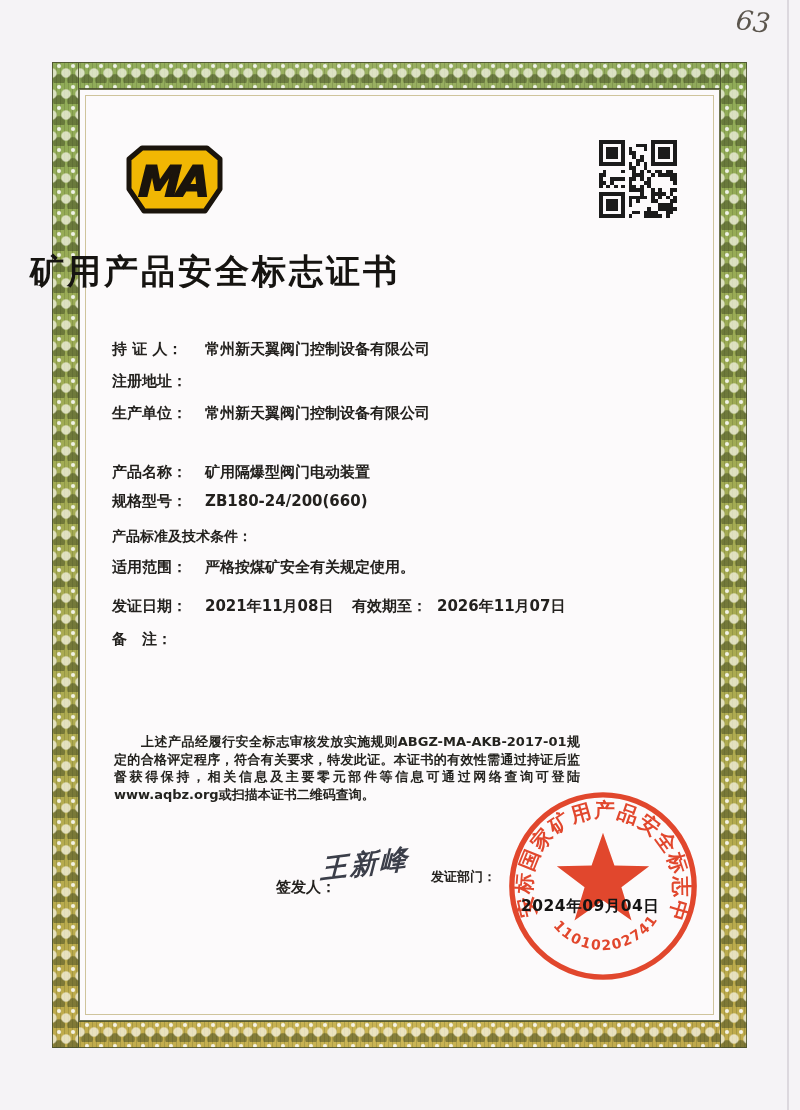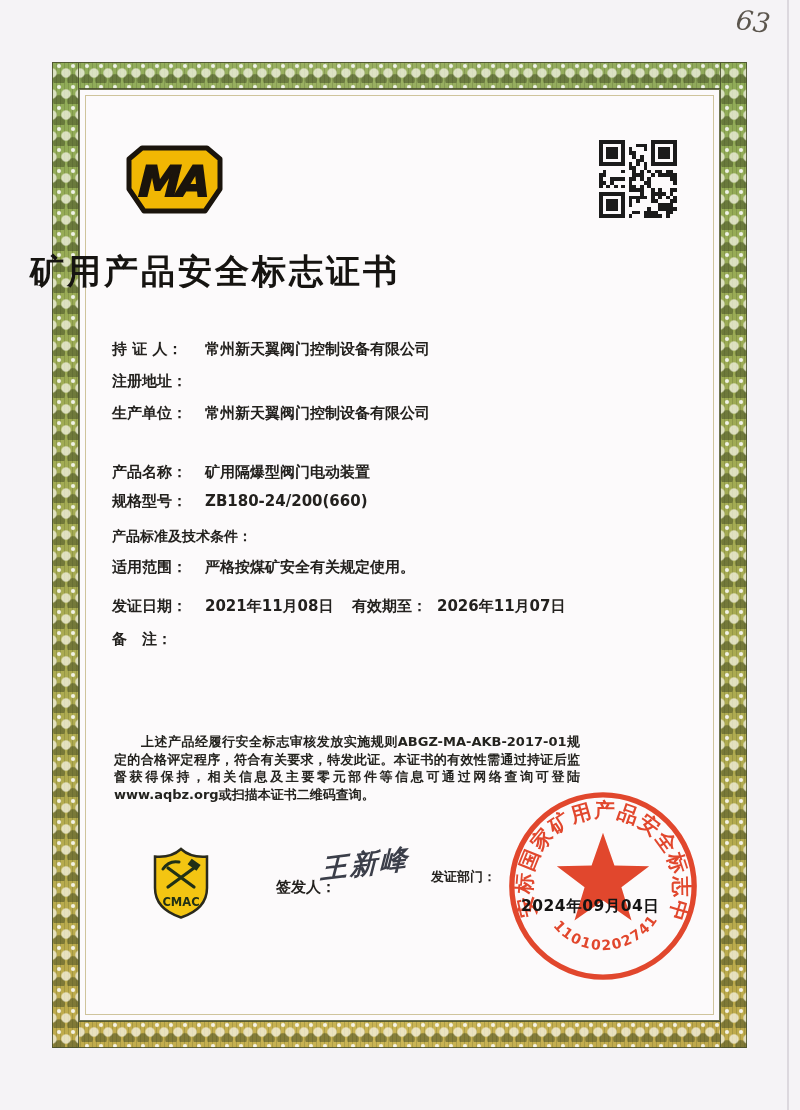--- a/index.html
+++ b/index.html
@@ -357,32 +357,20 @@
     <span class="dl1">发证日期：</span>
     <span class="dv1">2021年11月08日</span>
     <span class="dl2">有效期至：</span>
     <span class="dv2">2026年11月07日</span>
   </div>
 
   <div class="remark">备　注：</div>
 
   <div class="statement">上述产品经履行安全标志审核发放实施规则ABGZ-MA-AKB-2017-01规定的合格评定程序，符合有关要求，特发此证。本证书的有效性需通过持证后监督获得保持，相关信息及主要零元部件等信息可通过网络查询可登陆www.aqbz.org或扫描本证书二维码查询。</div>
 
-  <div class="cmac">
-    <svg viewBox="0 0 64 74" width="64" height="74">
-      <path d="M32,3 C38,8.5 47,11.5 58,10.5 L58,42 C58,58 47,66.5 32,71.5 C17,66.5 6,58 6,42 L6,10.5 C17,11.5 26,8.5 32,3 Z" fill="#f3c512" stroke="#2a2a1c" stroke-width="2.5"></path>
-      <g stroke="#203016" stroke-width="3.2" stroke-linecap="round">
-        <line x1="19" y1="22" x2="45" y2="41"></line>
-        <line x1="45" y1="22" x2="19" y2="41"></line>
-        <path d="M14,23 Q20,14 30,16" fill="none" stroke-width="3"></path>
-        <rect x="40" y="15" width="11" height="7" fill="#203016" stroke="none" transform="rotate(36 45 18)"></rect>
-      </g>
-      <text x="32" y="60" text-anchor="middle" font-size="11.5" font-weight="bold" fill="#203016">CMAC</text>
-    </svg>
-  </div>
 
   <div class="signer">签发人：</div>
   <div class="signature">王新峰</div>
   <div class="dept">发证部门：</div>
 
   <div class="stamp">
     <svg viewBox="0 0 200 200" width="194" height="194">
       <defs>
         <path id="ringArc" d="M 32,132 A 74,74 0 1 1 168,132" fill="none"></path>
         <path id="numArc" d="M 46,138 A 66,66 0 0 0 154,138" fill="none"></path>

